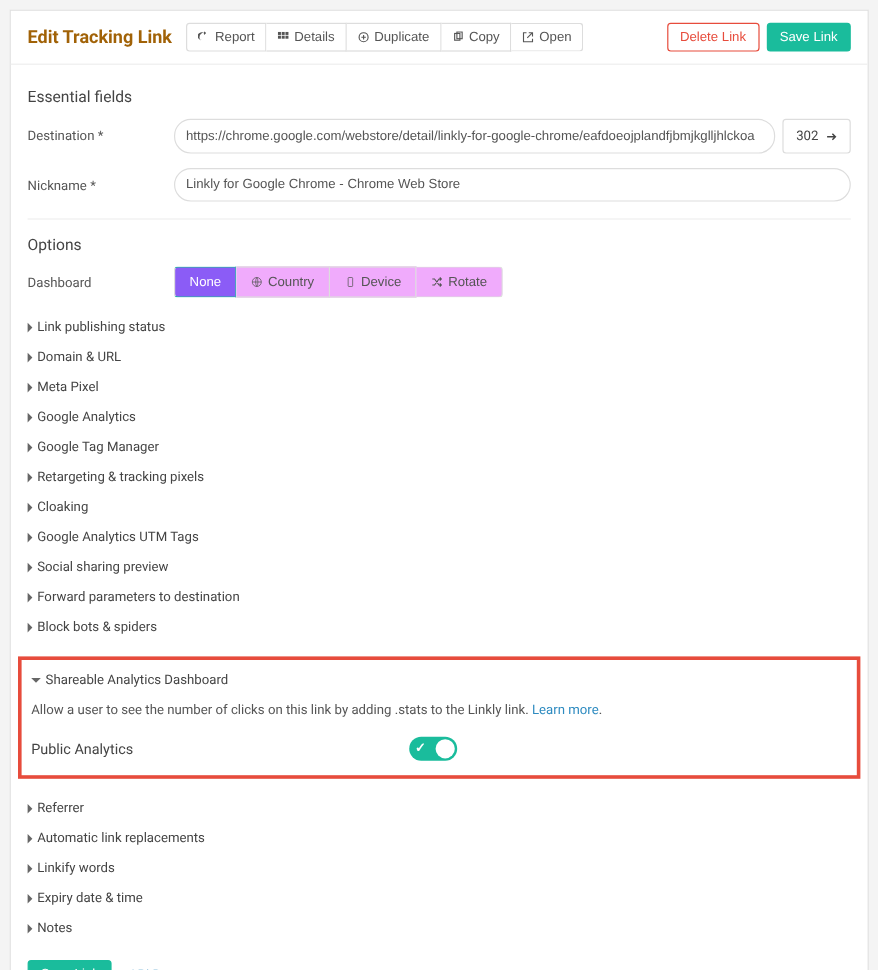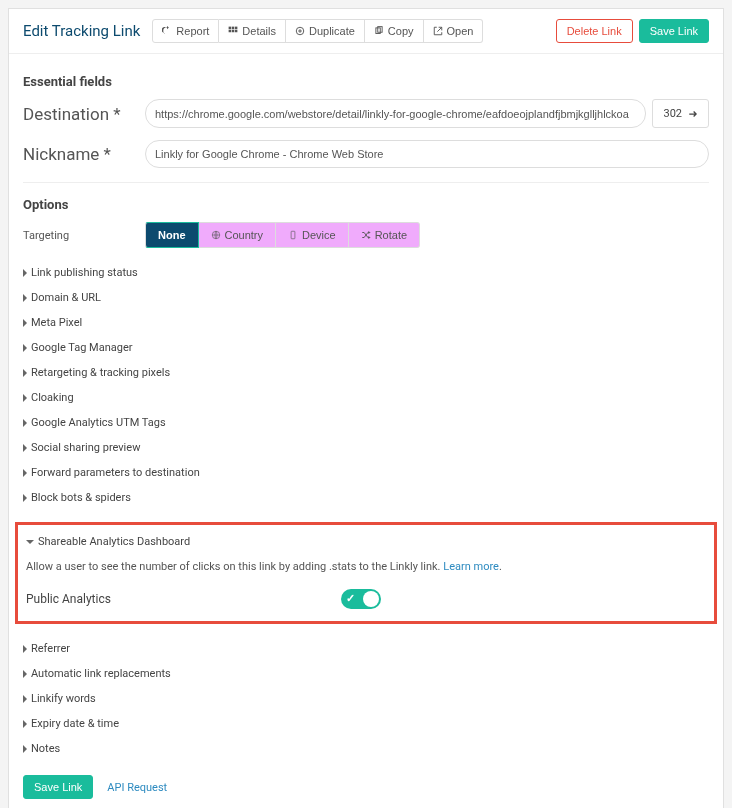--- a/index.html
+++ b/index.html
@@ -1,41 +1,41 @@
 <!DOCTYPE html>
 <html><head>
 <meta charset="utf-8">
 <style>
 *{box-sizing:border-box;margin:0;padding:0}
 body{font-family:-apple-system,BlinkMacSystemFont,"Segoe UI",Roboto,Arial,sans-serif;background:#f4f4f4;padding:8px;font-size:12px;color:#444}
 .panel{background:#fff;border:1px solid #e0e0e0;width:716px;margin:0 auto}
 .header{display:flex;align-items:center;padding:10px 14px;border-bottom:1px solid #eee}
-.header h1{font-size:15px;font-weight:400;color:#0c4a6e;margin-right:12px}
+.header h1{font-size:15px;font-weight:700;color:#a16207;margin-right:12px}
 .btn-group{display:flex;gap:0}
 .btn{border:1px solid #ddd;background:#fff;padding:5px 9px;font-size:11px;cursor:pointer;display:inline-flex;align-items:center;gap:4px;color:#555}
 .btn-group .btn{border-left:none}
 .btn-group .btn:first-child{border-left:1px solid #ddd;border-radius:3px 0 0 3px}
 .btn-group .btn:last-child{border-radius:0 3px 3px 0}
 .header-right{margin-left:auto;display:flex;gap:6px}
 .btn-danger{border:1px solid #e74c3c;color:#e74c3c;background:#fff;padding:5px 10px;border-radius:3px;font-size:11px;cursor:pointer}
 .btn-success{border:1px solid #1abc9c;background:#1abc9c;color:#fff;padding:5px 10px;border-radius:3px;font-size:11px;cursor:pointer}
 .body{padding:14px}
-.section-title{font-size:13px;font-weight:700;margin:6px 0 10px}
+.section-title{font-size:13px;font-weight:400;margin:6px 0 10px}
 .form-row{display:flex;align-items:center;margin-bottom:12px}
-.form-label{width:122px;font-size:17px;color:#555}
+.form-label{width:122px;font-size:11px;color:#555}
 .form-input{flex:1;border:1px solid #ddd;padding:7px 9px;font-size:11px;border-radius:14px;color:#555}
 .dest-wrap{flex:1;display:flex;gap:6px}
 .redirect-box{border:1px solid #ddd;border-radius:3px;padding:7px 10px;font-size:11px;display:flex;align-items:center;gap:6px;cursor:pointer}
 hr{border:none;border-top:1px solid #eee;margin:14px 0}
 .tab-group{display:flex;gap:0}
 .tab{border:1px solid #ddd;background:#f0abfc;padding:6px 12px;font-size:11px;cursor:pointer;display:flex;align-items:center;gap:4px;color:#555}
 .tab-group .tab{border-left:none}
 .tab-group .tab:first-child{border-left:1px solid #ddd;border-radius:3px 0 0 3px}
 .tab-group .tab:last-child{border-radius:0 3px 3px 0}
-.tab.active{background:#0c4a6e;border-color:#1abc9c;color:#fff;font-weight:700}
+.tab.active{background:#8b5cf6;border-color:#1abc9c;color:#fff;font-weight:400}
 .collapse-list{margin-top:10px}
 .collapse-item{padding:6px 0;font-size:11px;color:#444;cursor:pointer;display:flex;align-items:center;gap:4px}
 .caret{display:inline-block;width:0;height:0;border-top:4px solid transparent;border-bottom:4px solid transparent;border-left:4px solid #666}
 .caret.down{border-left:4px solid transparent;border-right:4px solid transparent;border-top:4px solid #666;border-bottom:none}
 .highlight-box{border:3px solid #e74c3c;margin:12px -8px;padding:4px 8px 12px 8px}
 .collapse-body{padding:6px 0;font-size:11px;color:#555}
 .collapse-body a{color:#2e8bc0;text-decoration:none}
 .toggle-row{display:flex;align-items:center;margin-top:10px}
 .toggle{position:relative;width:40px;height:20px;background:#1abc9c;border-radius:20px;margin-left:230px;cursor:pointer}
 .toggle-knob{position:absolute;right:2px;top:2px;width:16px;height:16px;background:#fff;border-radius:50%}
@@ -113,21 +113,21 @@
     </div>
     <div class="form-row">
       <div class="form-label">Nickname *</div>
       <input class="form-input" value="Linkly for Google Chrome - Chrome Web Store" style="">
     </div>
 
     <hr>
 
     <div class="section-title">Options</div>
     <div class="form-row">
-      <div class="target-label">Targeting</div>
+      <div class="target-label">Dashboard</div>
       <div class="tab-group">
         <button class="tab active">None</button>
         <button class="tab">
             <svg class="icon" viewBox="0 0 16 16" fill="none" stroke="currentColor">
               <circle cx="8" cy="8" r="6"></circle>
               <path d="M2 8h12M8 2c2 2 2 10 0 12M8 2c-2 2-2 10 0 12"></path>
             </svg>
             <span>Country</span>
           </button>
         <button class="tab">
@@ -150,20 +150,24 @@
           <span class="caret"></span>
           <span>Link publishing status</span>
         </div>
       <div class="collapse-item">
           <span class="caret"></span>
           <span>Domain &amp; URL</span>
         </div>
       <div class="collapse-item">
           <span class="caret"></span>
           <span>Meta Pixel</span>
+        </div>
+      <div class="collapse-item">
+          <span class="caret"></span>
+          <span>Google Analytics</span>
         </div>
       <div class="collapse-item">
           <span class="caret"></span>
           <span>Google Tag Manager</span>
         </div>
       <div class="collapse-item">
           <span class="caret"></span>
           <span>Retargeting &amp; tracking pixels</span>
         </div>
       <div class="collapse-item">

